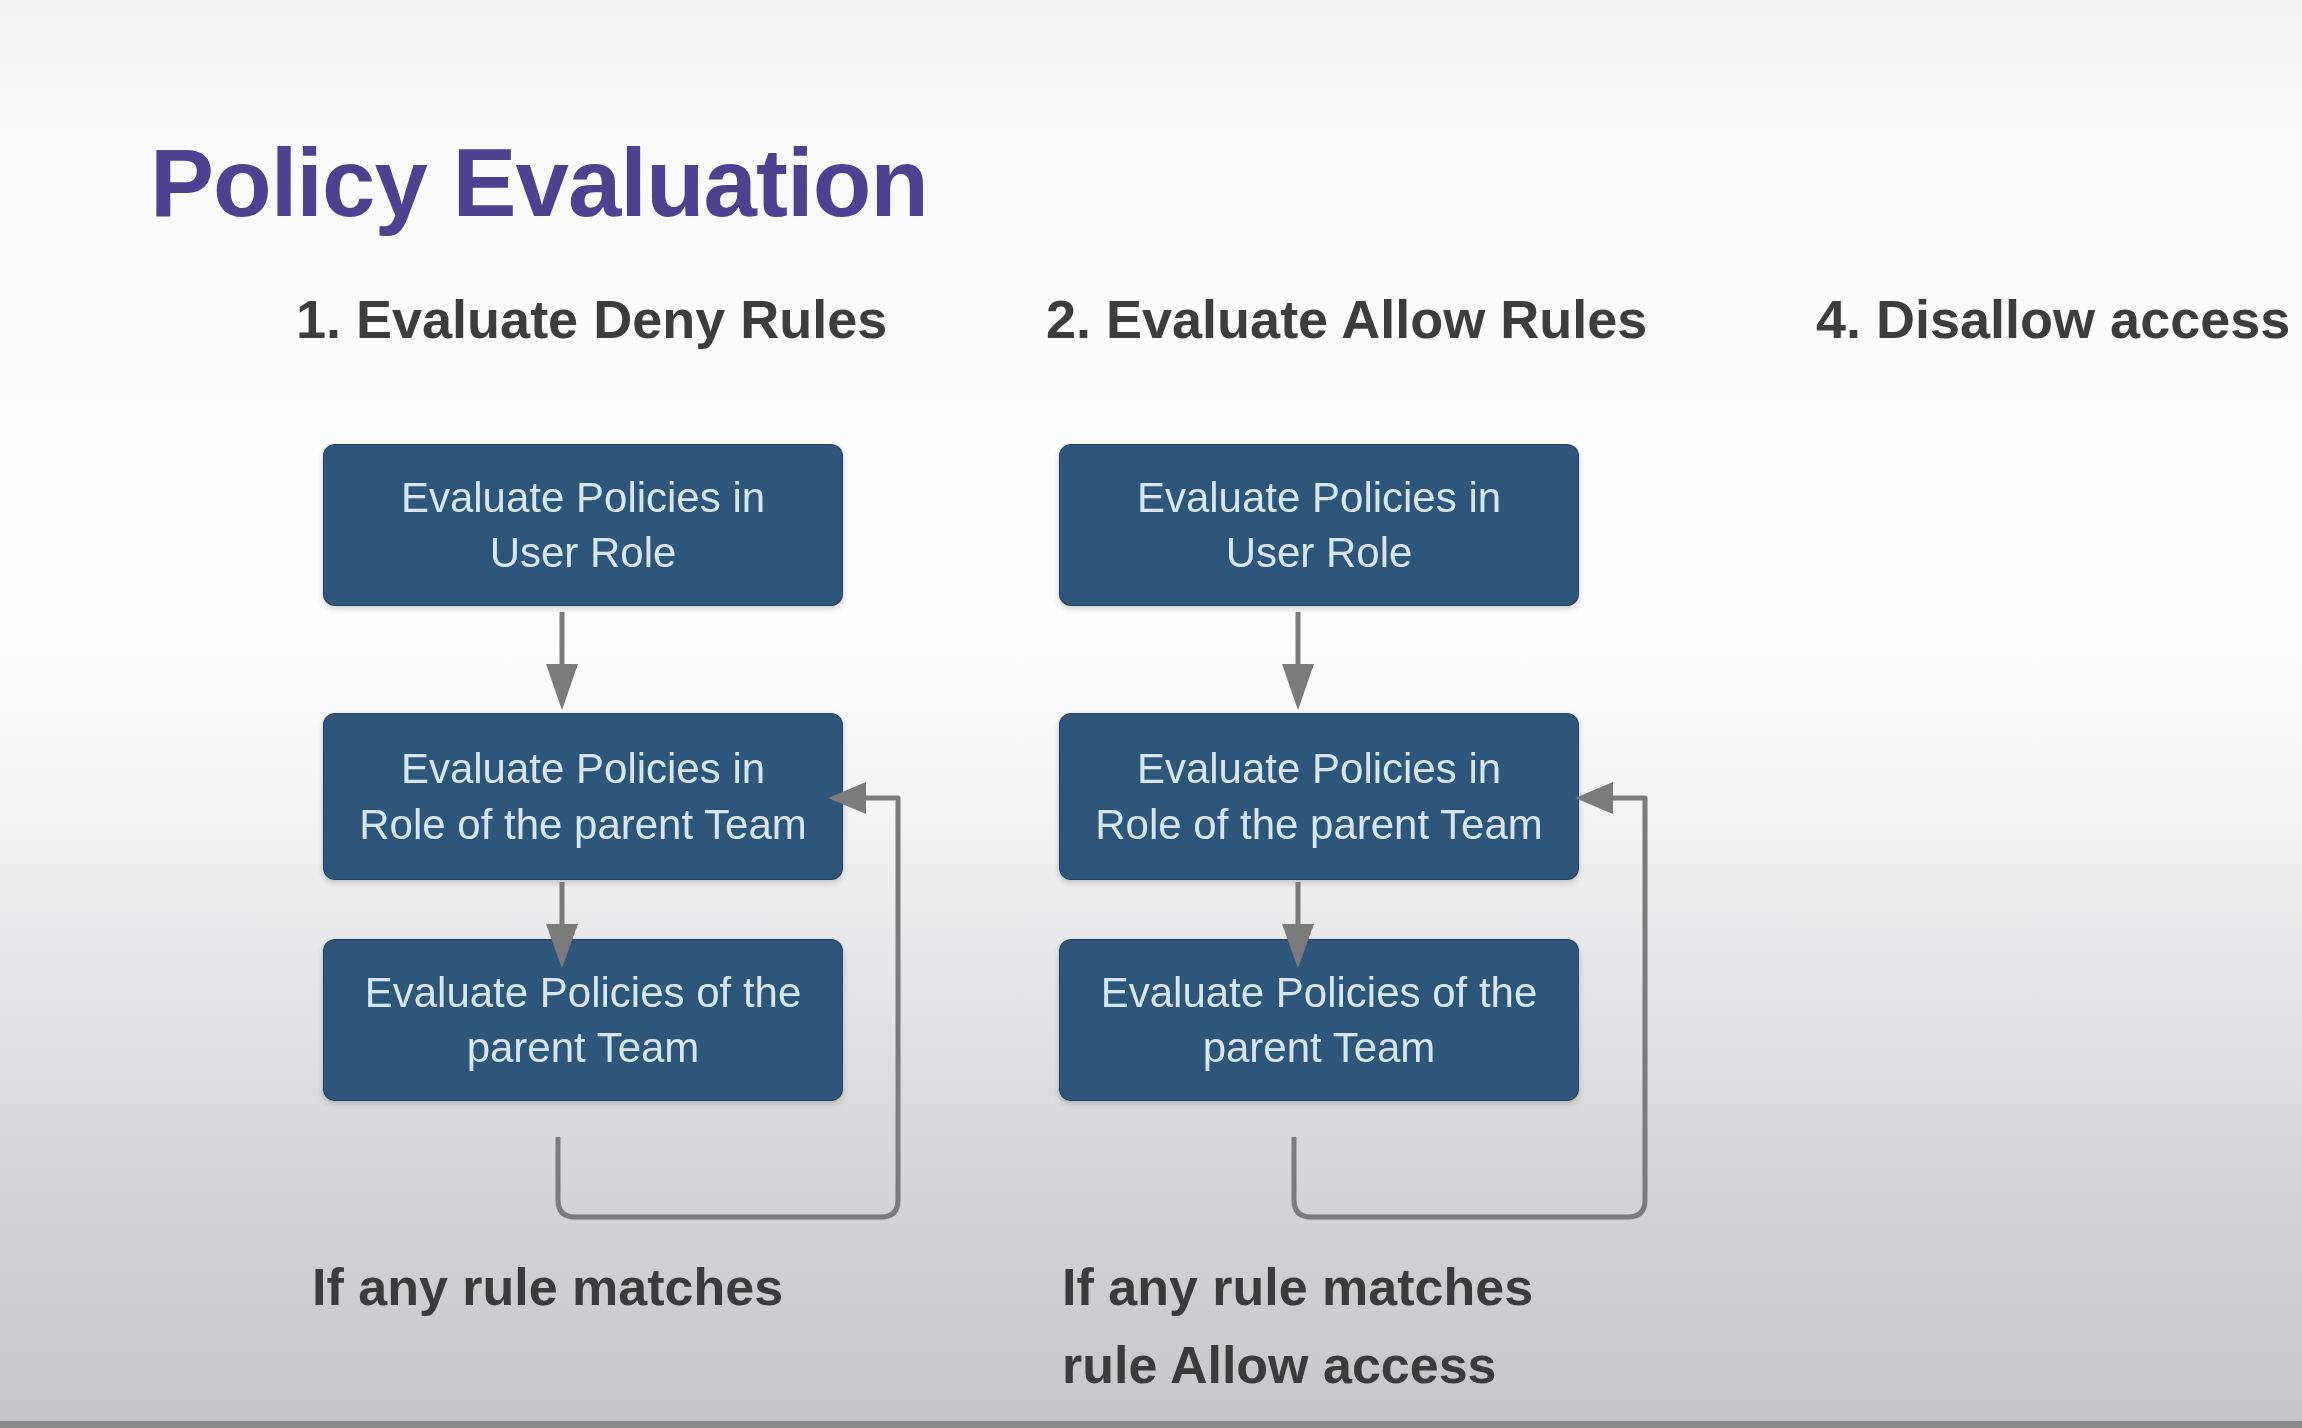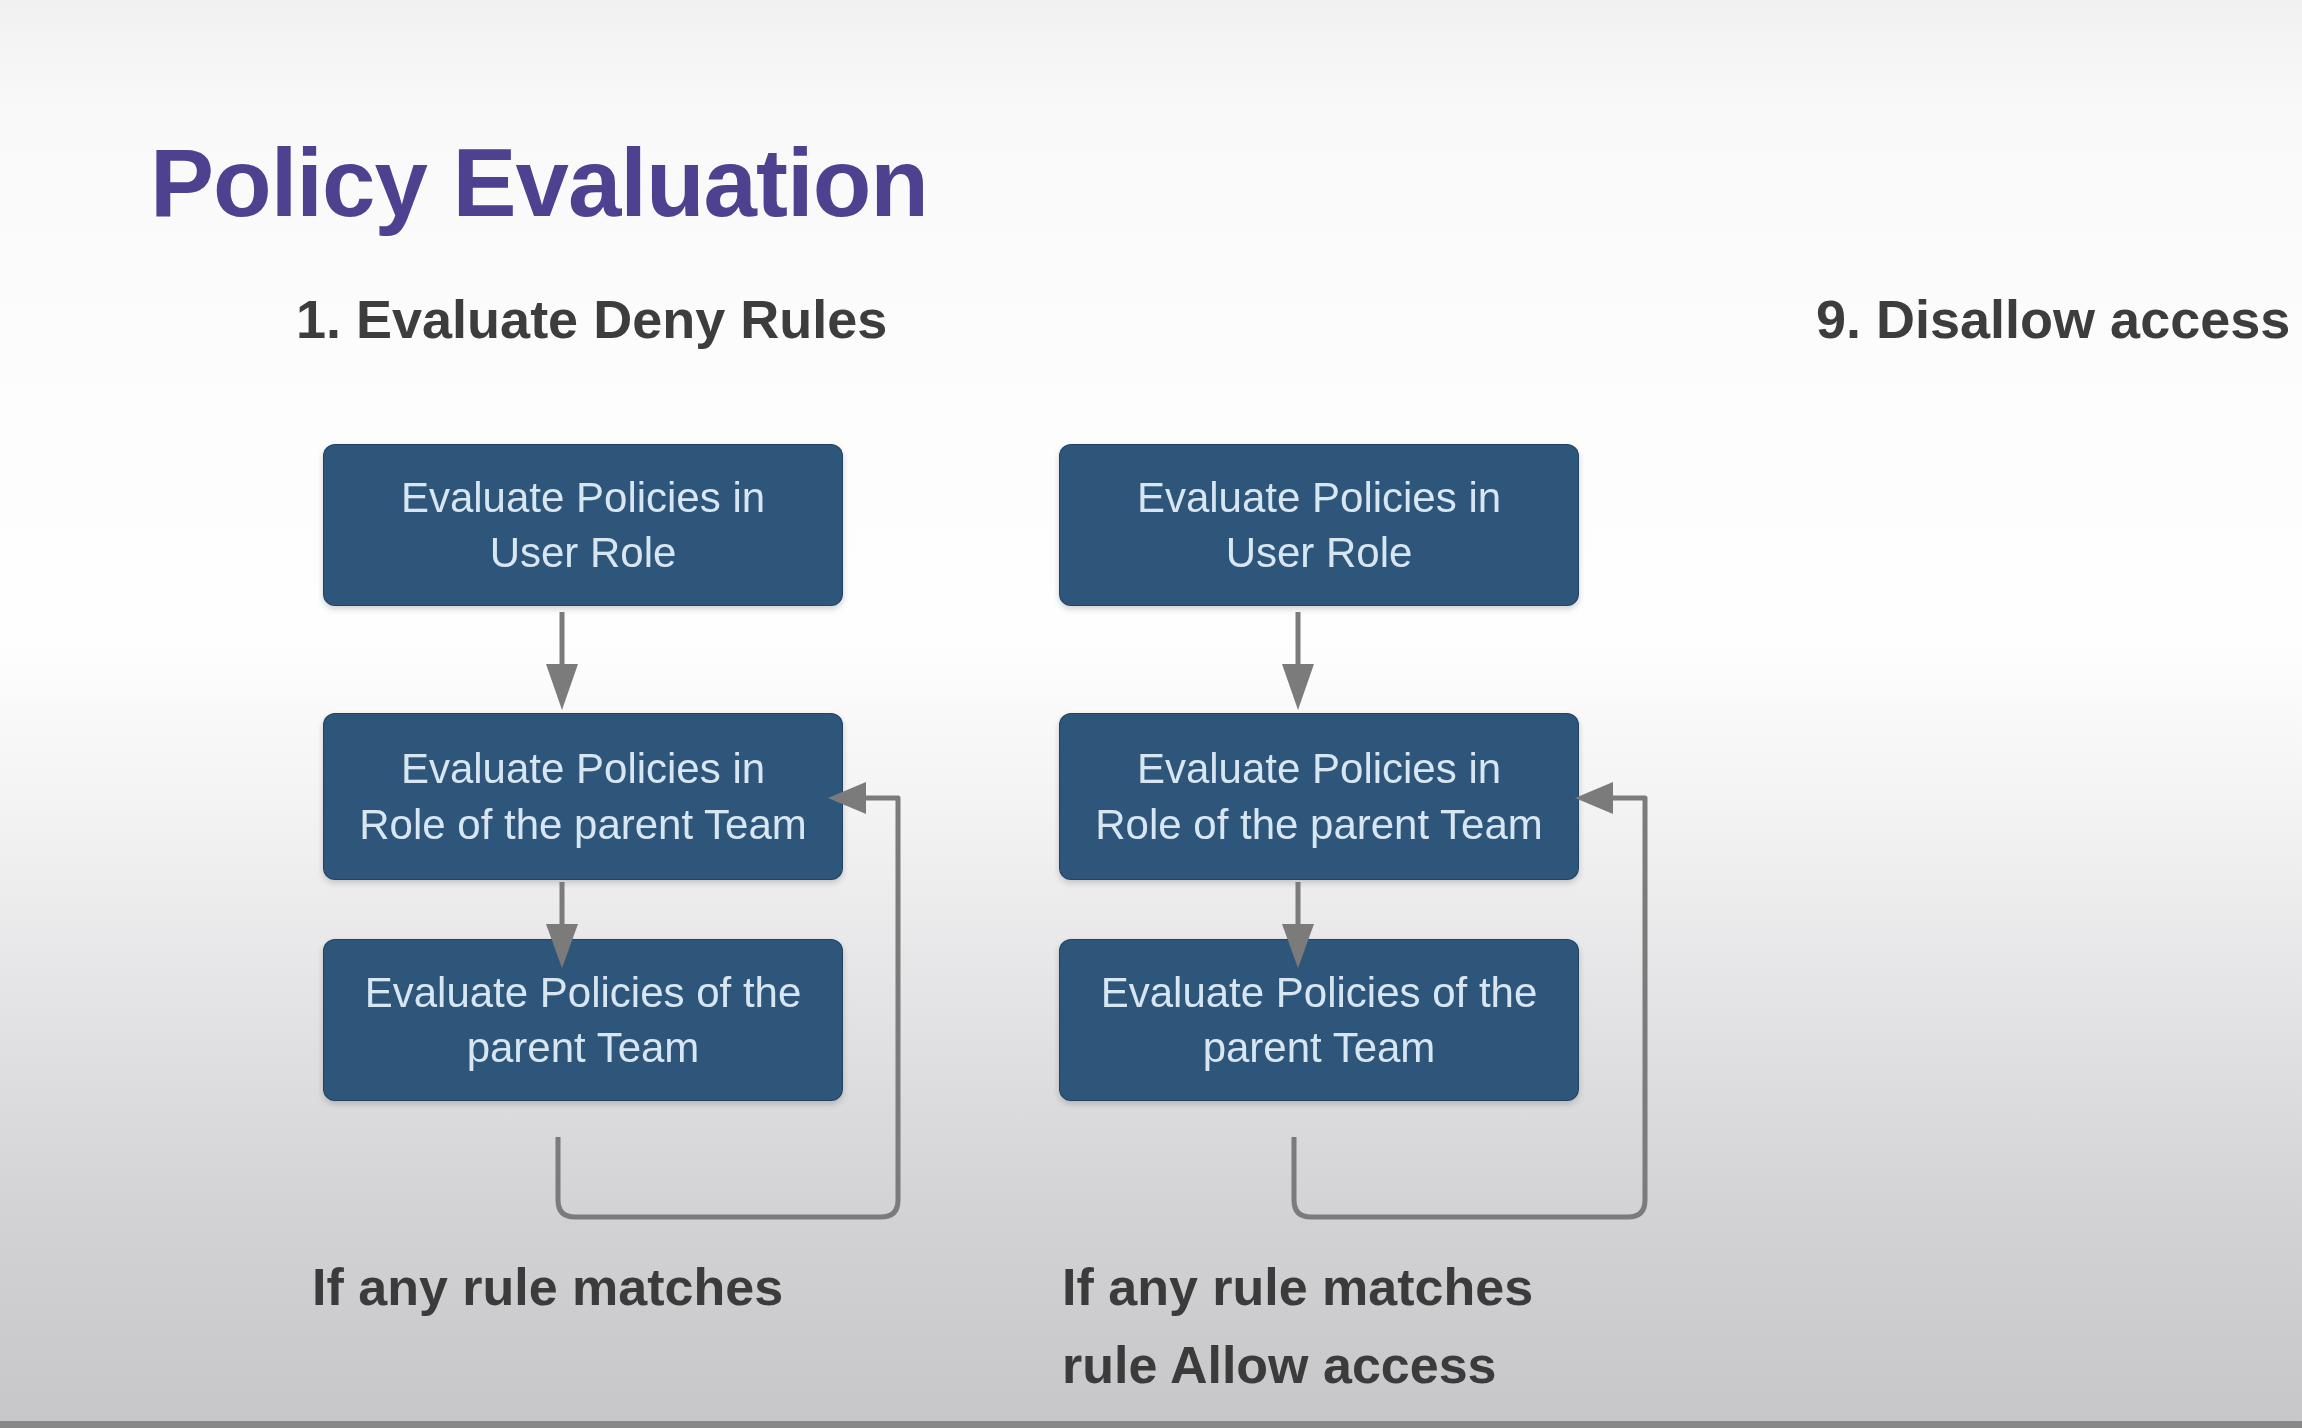--- a/index.html
+++ b/index.html
@@ -95,21 +95,22 @@
   .arrows-layer polygon { fill: #7b7b7b; }
 </style>
 </head>
 <body>
 
 <div class="stage">
 
   <div class="slide-title">Policy Evaluation</div>
 
   <div class="col-header h1">1. Evaluate Deny Rules</div>
-  <div class="col-header h3">9. Disallow access</div>
+  <div class="col-header h2">2. Evaluate Allow Rules</div>
+  <div class="col-header h3">4. Disallow access</div>
 
   <div class="flow-box c1 r1">
     <div class="box-line">Evaluate Policies in</div>
     <div class="box-line">User Role</div>
   </div>
   <div class="flow-box c1 r2">
     <div class="box-line">Evaluate Policies in</div>
     <div class="box-line">Role of the parent Team</div>
   </div>
   <div class="flow-box c1 r3">

